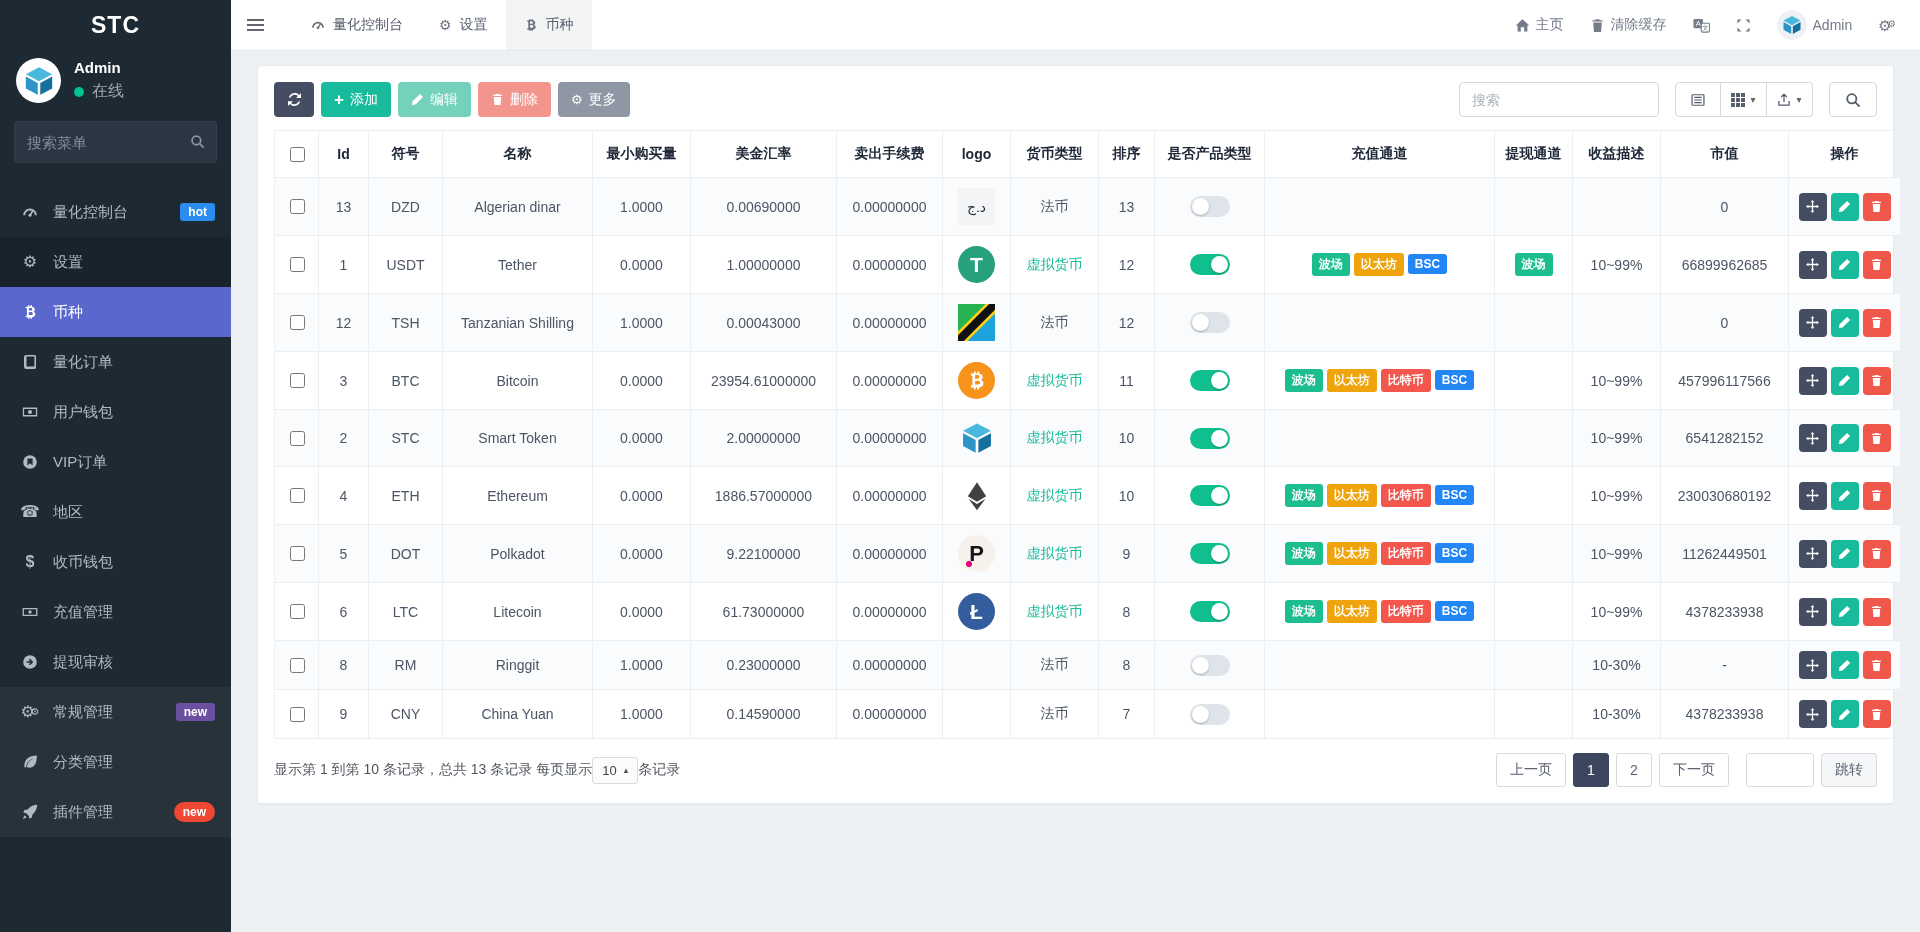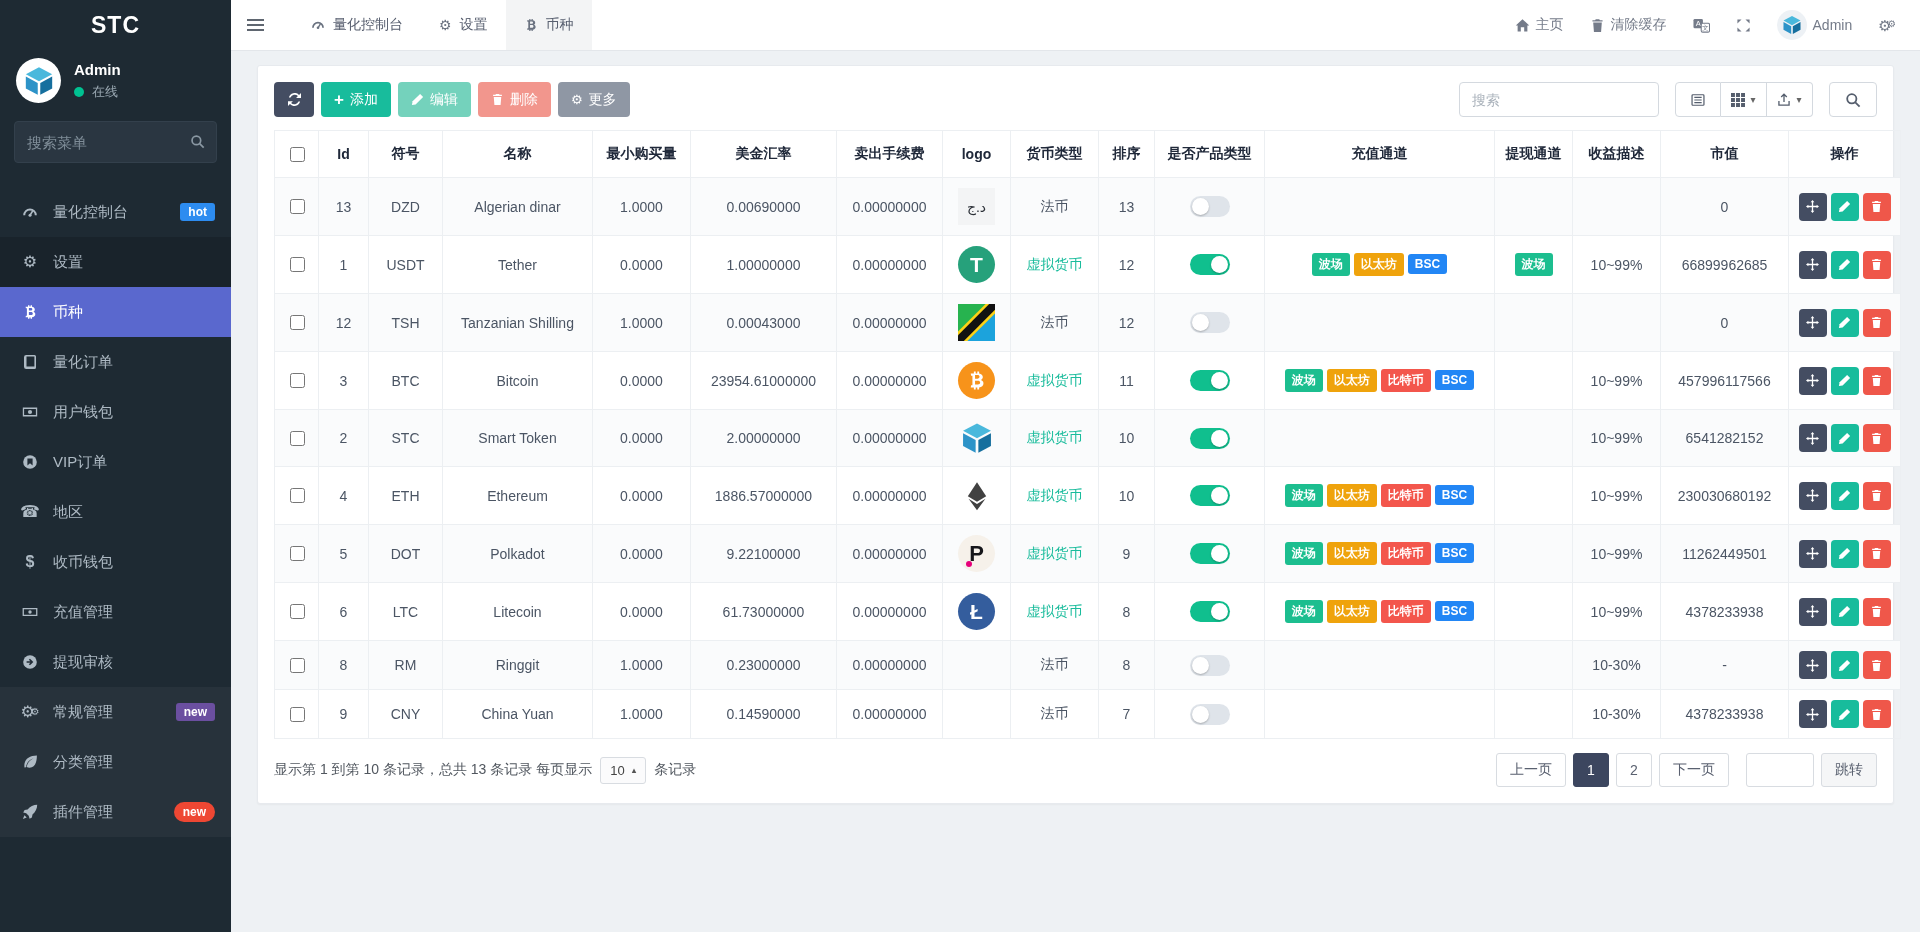--- a/index.html
+++ b/index.html
@@ -12,21 +12,21 @@
   .cog2{font-size:.62em;margin-left:-4px;vertical-align:6px}
 
   
   .sidebar{width:231px;min-width:231px;background:#1e2a33;height:100%;display:flex;flex-direction:column}
   .logo-bar{height:50px;display:flex;align-items:center;justify-content:center;color:#fff;
             font-size:23px;font-weight:bold;letter-spacing:1px}
   .user-panel{display:flex;align-items:center;gap:13px;padding:8px 16px 12px}
   .avatar{width:45px;height:45px;border-radius:50%;background:#fff;display:flex;align-items:center;justify-content:center;flex-shrink:0}
   .avatar .ic{font-size:34px}
   .user-name{color:#fff;font-weight:bold;font-size:15px;margin-bottom:5px}
-  .user-status{color:#9aa8b2;font-size:13px;display:flex;align-items:center;gap:8px}
+  .user-status{color:#9aa8b2;font-size:16px;display:flex;align-items:center;gap:8px}
   .dot{width:10px;height:10px;border-radius:50%;background:#00c292;display:inline-block}
   .menu-search{margin:6px 14px 24px;position:relative}
   .menu-search input{width:100%;box-sizing:border-box;height:42px;background:#2a3641;border:1px solid #33404c;
         border-radius:4px;color:#cfd8de;padding:0 36px 0 12px;font-size:15px;outline:none;font-family:inherit}
   .menu-search input::placeholder{color:#7f8d98}
   .menu-search .ic{position:absolute;right:12px;top:13px;color:#8a98a3;font-size:15px}
   .menu{flex:1;overflow:hidden}
   .menu-item{height:50px;display:flex;align-items:center;gap:13px;padding:0 16px 0 20px;
              color:#aebac4;font-size:15px;cursor:pointer}
   .menu-item .ic{width:20px;font-size:16px;flex-shrink:0;justify-content:center}
@@ -109,21 +109,21 @@
        display:inline-flex;align-items:center;justify-content:center;position:relative;vertical-align:middle}
   .logo-sq{width:37px;height:37px;background:#f3f4f5;color:#2a2f36;font-size:14px;display:inline-flex;
        align-items:center;justify-content:center;vertical-align:middle;overflow:hidden}
   .logo-sq.flag{background:none}
   .logo-dot{background:#f6f1ea;color:#16161a;font-weight:800;font-size:22px}
   .pdot{position:absolute;left:8px;bottom:5px;width:6px;height:6px;border-radius:50%;background:#e6007a}
   .logo-cube,.logo-eth{display:inline-flex;vertical-align:middle}
 
   
   .table-footer{display:flex;justify-content:space-between;align-items:center;margin-top:14px}
-  .page-info{font-size:14px;color:#51575f;display:flex;align-items:center;gap:8px}
+  .page-info{font-size:14px;color:#51575f;display:flex;align-items:center;}
   .page-size{border:1px solid #d8dce1;border-radius:3px;background:#fbfbfc;padding:5px 9px;font-size:13px;
        color:#444;display:inline-flex;align-items:center;gap:7px;cursor:pointer}
   .caret-up{font-size:9px;color:#555}
   .pager{display:flex;align-items:center;gap:7px}
   .pg{height:34px;padding:0 13px;background:#fff;border:1px solid #d8dce1;border-radius:3px;font-size:14px;
       color:#5a6170;cursor:pointer;font-family:inherit}
   .pg.num{min-width:36px;padding:0}
   .pg.active{background:#3c465f;border-color:#3c465f;color:#fff}
   .jump-input{width:62px;height:30px;border:1px solid #d8dce1;border-radius:3px;margin-left:10px}
   .pg.jump{background:#f5f6f7}

